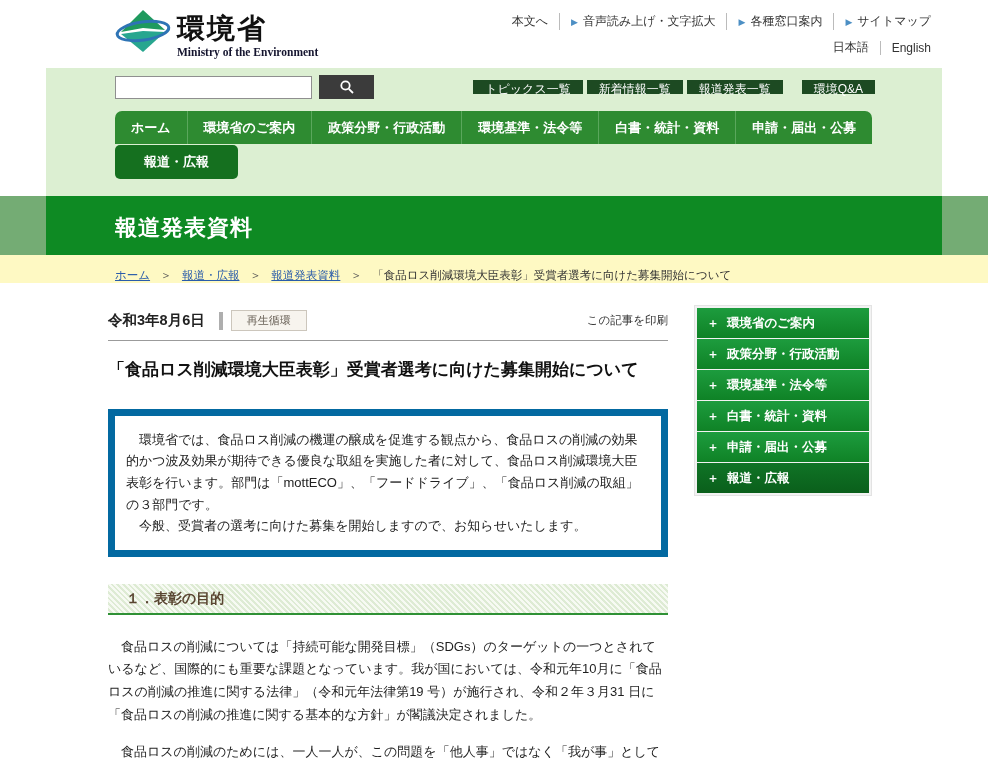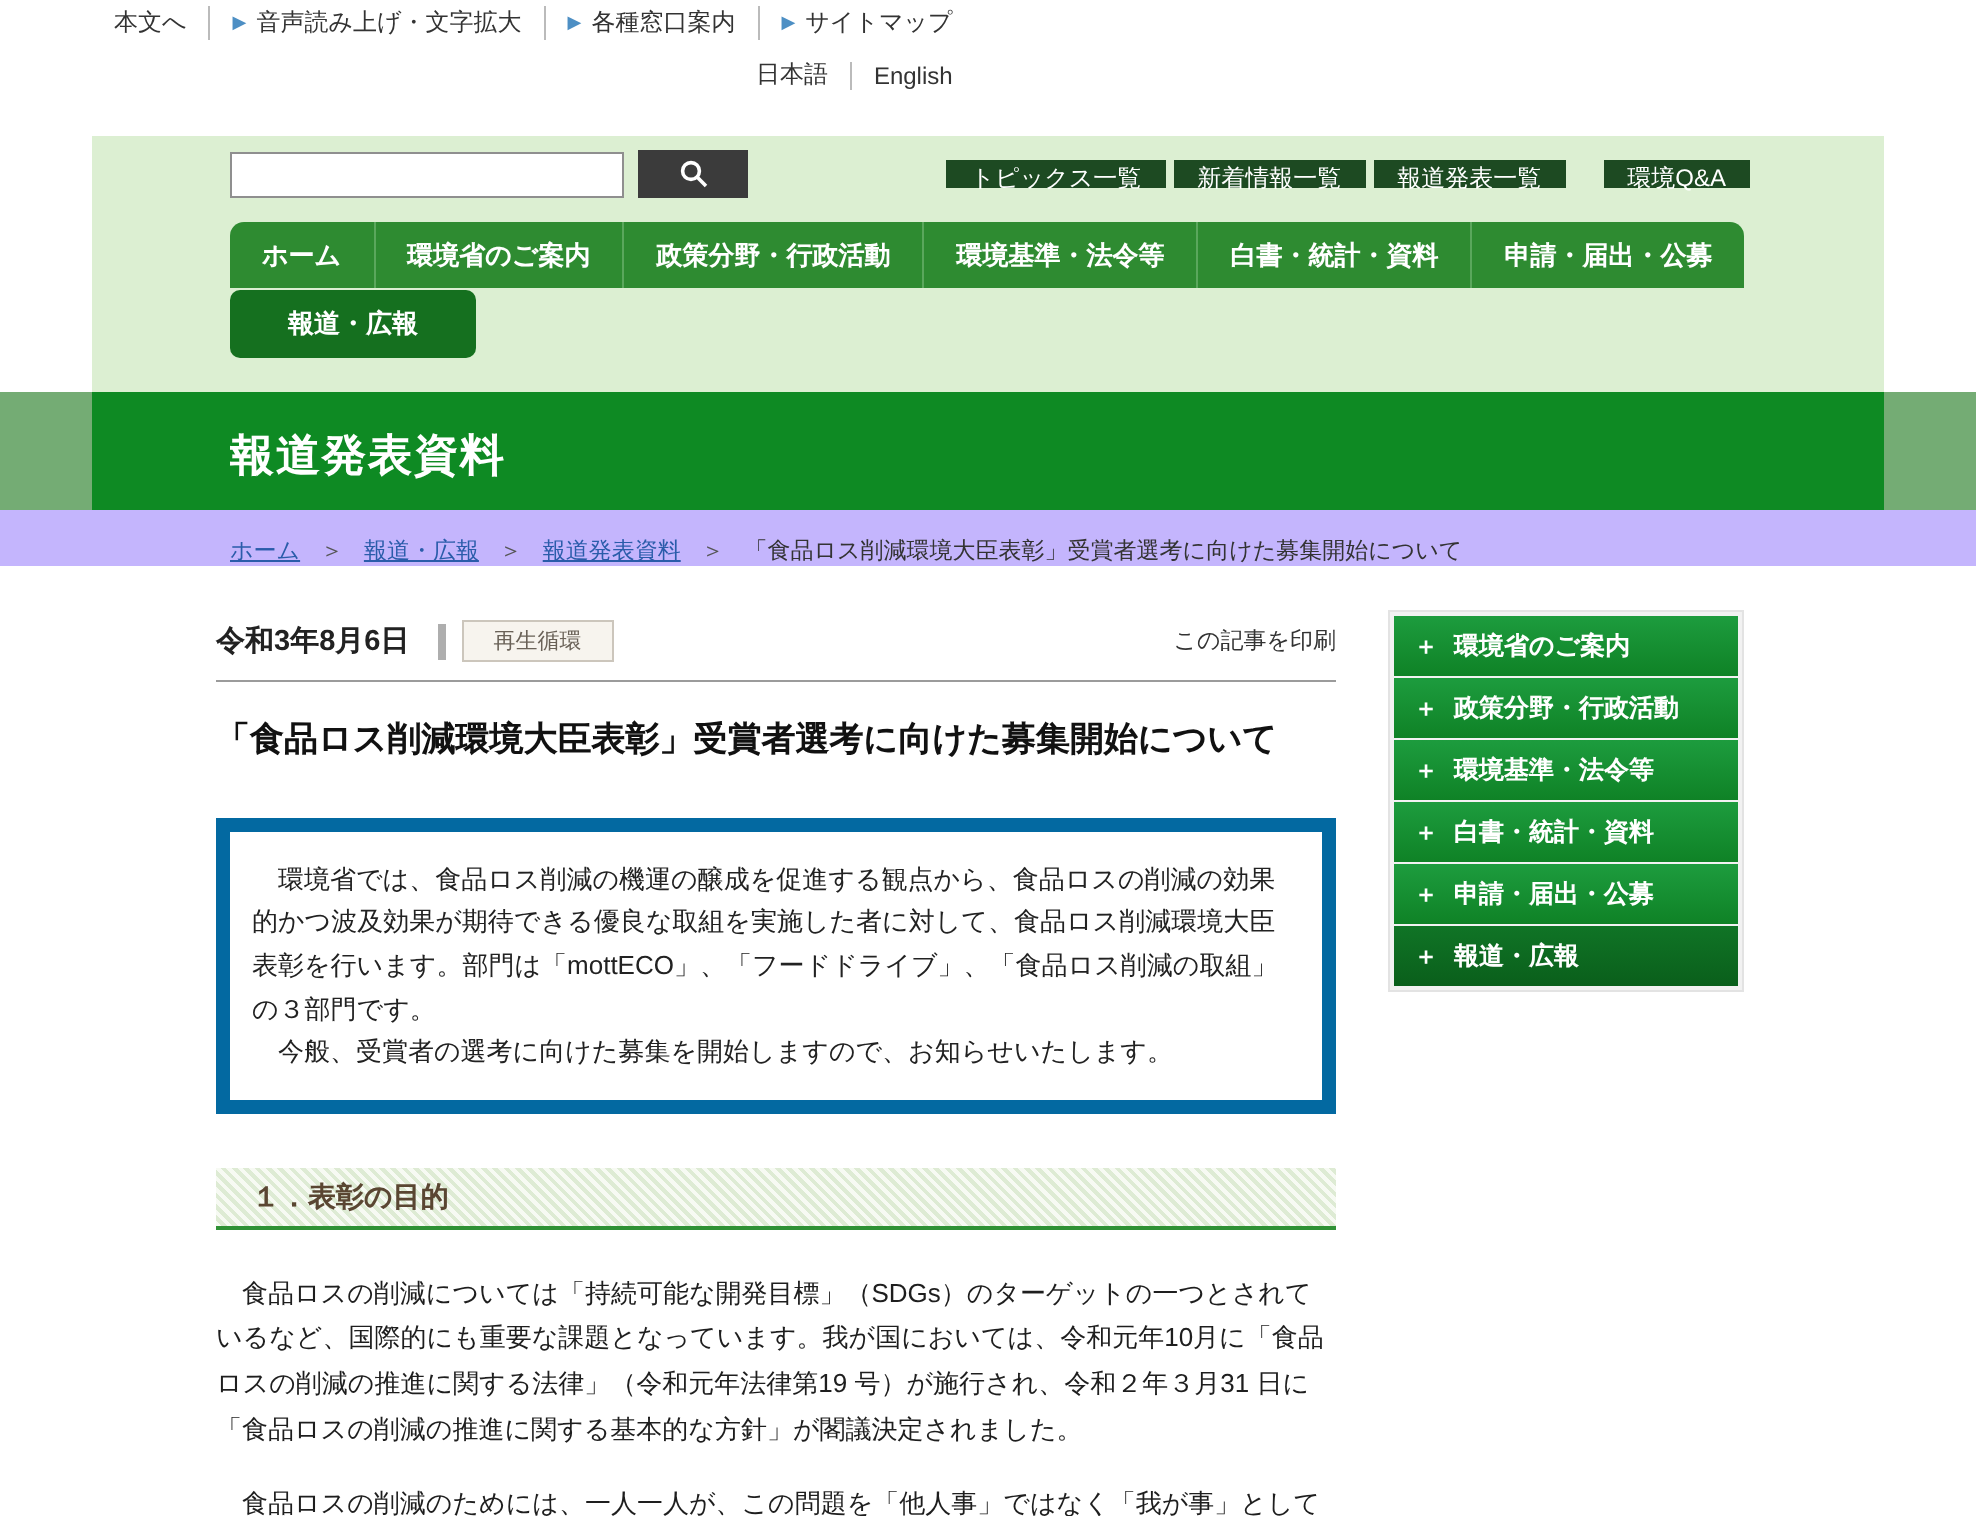--- a/index.html
+++ b/index.html
@@ -14,21 +14,21 @@
   .container { width: 896px; margin: 0 auto; position: relative; }
 
   
   .site-header { height: 68px; background:#fff; }
   .site-header .container { height: 100%; display:flex; justify-content:space-between; }
   .logo { display:flex; align-items:flex-start; padding: 6px 0 0 69px; cursor:pointer; }
   .logo svg { width: 56px; height: 50px; }
   .logo-textwrap { margin-left: 6px; margin-top: 8px; }
   .logo-title { font-size: 28px; font-weight: bold; color:#111; letter-spacing: 2px; line-height: 1.1; }
   .logo-sub { font-family: "Liberation Serif", "DejaVu Serif", serif; font-weight: bold; font-size: 11.5px; color: #14142e; margin-top: 1px; }
-  .utility { padding-top: 3px; font-size: 12px; color:#333; }
+  .utility { padding-top: 13px; font-size: 12px; color:#333; }
   .u-row { display:flex; justify-content:flex-end; align-items:center; }
   .u-item { padding: 0 11px; cursor:pointer; white-space:nowrap; display:flex; align-items:center; }
   .u-item + .u-item { border-left: 1px solid #bbb; }
   .u-row.lang { margin-top: 9px; }
   .arrow-ico { color:#4d8fc4; font-size: 9px; margin-right: 5px; }
 
   
   .green-zone { background:#fff; }
   .green-zone .container { background:#dcefd2; padding: 6px 0 17px; }
   .search-row { margin-left: 69px; display:flex; align-items:center; height: 26px; }
@@ -44,21 +44,21 @@
   .nav-tab:last-child { border-top-right-radius: 7px; }
   .nav-row2 { margin: 1px 0 0 69px; }
   .nav-btn2 { display:inline-block; background:#15701f; color:#fff; font-size: 13px; font-weight: bold; height: 34px; line-height: 34px; padding: 0 29px; border-radius: 5px; cursor:pointer; }
 
   
   .band { background:#74ac74; height: 59px; }
   .band .container { background:#0e8a23; height: 59px; display:flex; align-items:center; }
   .band-title { margin: 4px 0 0 69px; color:#fff; font-size: 22px; font-weight: bold; letter-spacing: 1px; }
 
   
-  .breadcrumb-wrap { background:#c4b5fd; }
+  .breadcrumb-wrap { background:#fef9c3; }
   .breadcrumb { padding: 13px 0 0 69px; font-size: 11.5px; color:#333; }
   .bc-link { color:#2a5caa; text-decoration: underline; cursor:pointer; }
   .bc-sep { margin: 0 7px; color:#555; }
 
   
   .content .container { display:flex; align-items:flex-start; }
   .main { width: 560px; margin-left: 62px; }
   .aside { width: 178px; margin-left: 26px; margin-top: 22px; }
 
   .meta { display:flex; align-items:center; margin-top: 27px; }
@@ -96,20 +96,31 @@
   .side-item.active { background: linear-gradient(#107426, #0a5f1b); }
   .plus-ico { margin: 0 8px 0 10px; font-size: 12px; font-weight: bold; }
 </style>
 </head>
 <body>
 
 <div class="page">
 
   <header class="site-header">
     <div class="container">
+      <div class="logo">
+        <svg viewBox="0 0 56 50">
+          <polygon points="28,4 50,24 28,22 6,26" fill="#1f9a5e"></polygon>
+          <polygon points="28,46 50,26 28,25 6,28" fill="#27a68f"></polygon>
+          <ellipse cx="28" cy="25" rx="26" ry="9" fill="none" stroke="#2e74b5" stroke-width="3" transform="rotate(-8 28 25)"></ellipse>
+        </svg>
+        <div class="logo-textwrap">
+          <div class="logo-title">環境省</div>
+          <div class="logo-sub">Ministry of the Environment</div>
+        </div>
+      </div>
       <div class="utility">
         <div class="u-row">
           <span class="u-item">
               <span>本文へ</span>
             </span>
           <span class="u-item">
               <span class="arrow-ico">▶</span>
               <span>音声読み上げ・文字拡大</span>
             </span>
           <span class="u-item">

